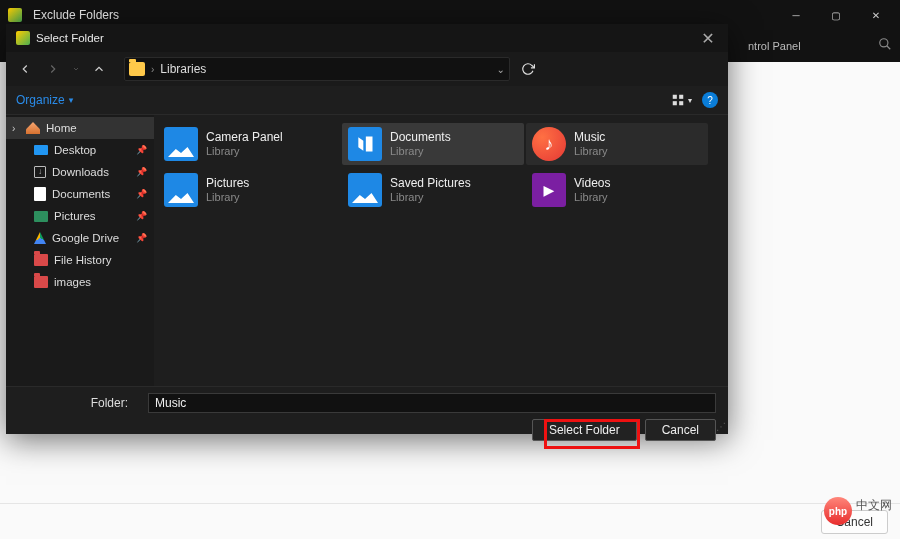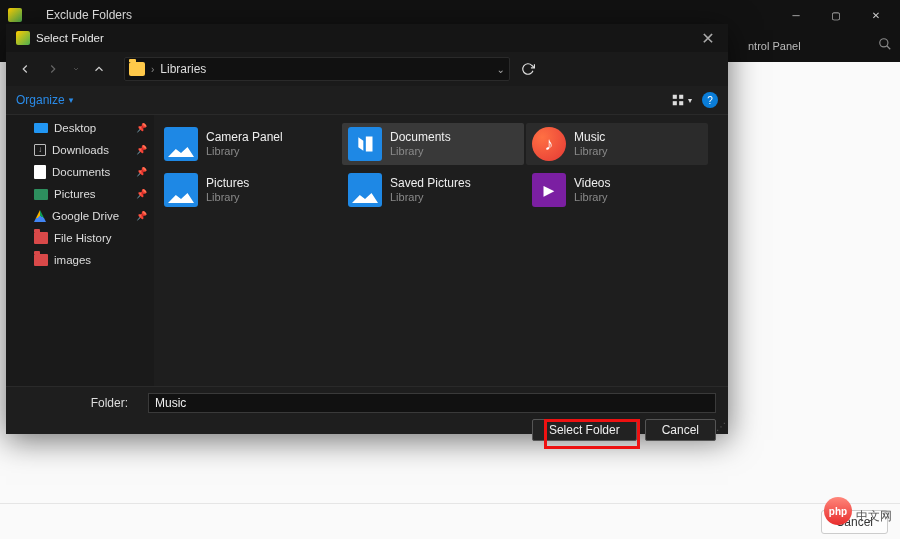--- a/index.html
+++ b/index.html
@@ -1,29 +1,29 @@
 <!DOCTYPE html>
 <html><head>
 <meta charset="utf-8">
 <style>
   * { box-sizing: border-box; margin: 0; padding: 0; font-family: "Segoe UI", sans-serif; }
   body { width: 900px; height: 539px; background: #fafafa; overflow: hidden; position: relative; }
 
   
   .parent-window { position: absolute; inset: 0; background: #fafafa; }
   .parent-titlebar { position: absolute; top:0; left:0; right:0; height:30px; background:#121212; display:flex; align-items:center; justify-content:space-between; padding:0 4px 0 8px; }
-  .parent-title { color:#e8e8e8; font-size:12px; display:flex; align-items:center; gap:24px;}
+  .parent-title { color:#e8e8e8; font-size:12px; display:flex; align-items:center; gap:11px;}
   .win-controls { display:flex; }
   .win-btn { width:40px; height:28px; display:flex; align-items:center; justify-content:center; color:#ccc; font-size:10px; }
   .parent-topcontrols { position:absolute; top:30px; left:0; right:0; height:32px; background:#121212; display:flex; align-items:center; justify-content:flex-end; padding:0 8px; gap:8px;}
   .parent-topcontrols .txt { color:#bbb; font-size:11px; margin-right:auto; margin-left:740px;}
   .parent-body { position:absolute; top:62px; left:0; right:0; bottom:36px; background:#fafafa; }
   .parent-footer { position:absolute; bottom:0; left:0; right:0; height:36px; background:#fafafa; border-top:1px solid #e5e5e5; display:flex; align-items:center; justify-content:flex-end; gap:8px; padding:0 12px; }
   .footer-btn { font-size:12px; padding:4px 14px; border:1px solid #ccc; background:#fdfdfd; border-radius:3px; color:#333;}
-  .php-badge { position:absolute; right:8px; bottom:14px; display:flex; align-items:flex-end; gap:4px;}
+  .php-badge { position:absolute; right:8px; bottom:14px; display:flex; align-items:flex-start; gap:4px;}
   .php-badge .circle { width:28px; height:28px; border-radius:50%; background:linear-gradient(#ff867a,#e82d2d); color:#fff; font-weight:bold; font-size:10px; display:flex; align-items:center; justify-content:center;}
   .php-badge .txt { font-size:12px; color:#555;}
   .titleicon { width:14px; height:14px; background:linear-gradient(135deg,#ffcc00,#4caf50); border-radius:2px; display:inline-block;}
 
   
   .dialog {
     position:absolute; left:6px; top:24px; width:722px; height:410px;
     background:#1e1e1e; box-shadow:0 6px 30px rgba(0,0,0,0.55);
   }
   .dlg-titlebar { height:28px; background:#151515; display:flex; align-items:center; justify-content:space-between; padding:0 4px 0 10px;}
@@ -183,20 +183,24 @@
             <rect x="14" y="14" width="7" height="7"></rect>
           </svg>
         <span style="font-size:8px;">▾</span>
       </span>
       <span class="help-icon">?</span>
     </div>
   </div>
 
   <div class="body">
     <div class="sidebar">
+      <div class="side-item home">
+        <span class="ico ico-home"></span>
+        <span>Home</span>
+      </div>
       <div class="side-item sub">
         <span class="ico ico-desktop"></span>
         <span>Desktop</span>
         <span class="pin">📌</span>
       </div>
       <div class="side-item sub">
         <span class="ico ico-dl"></span>
         <span>Downloads</span>
         <span class="pin">📌</span>
       </div>

